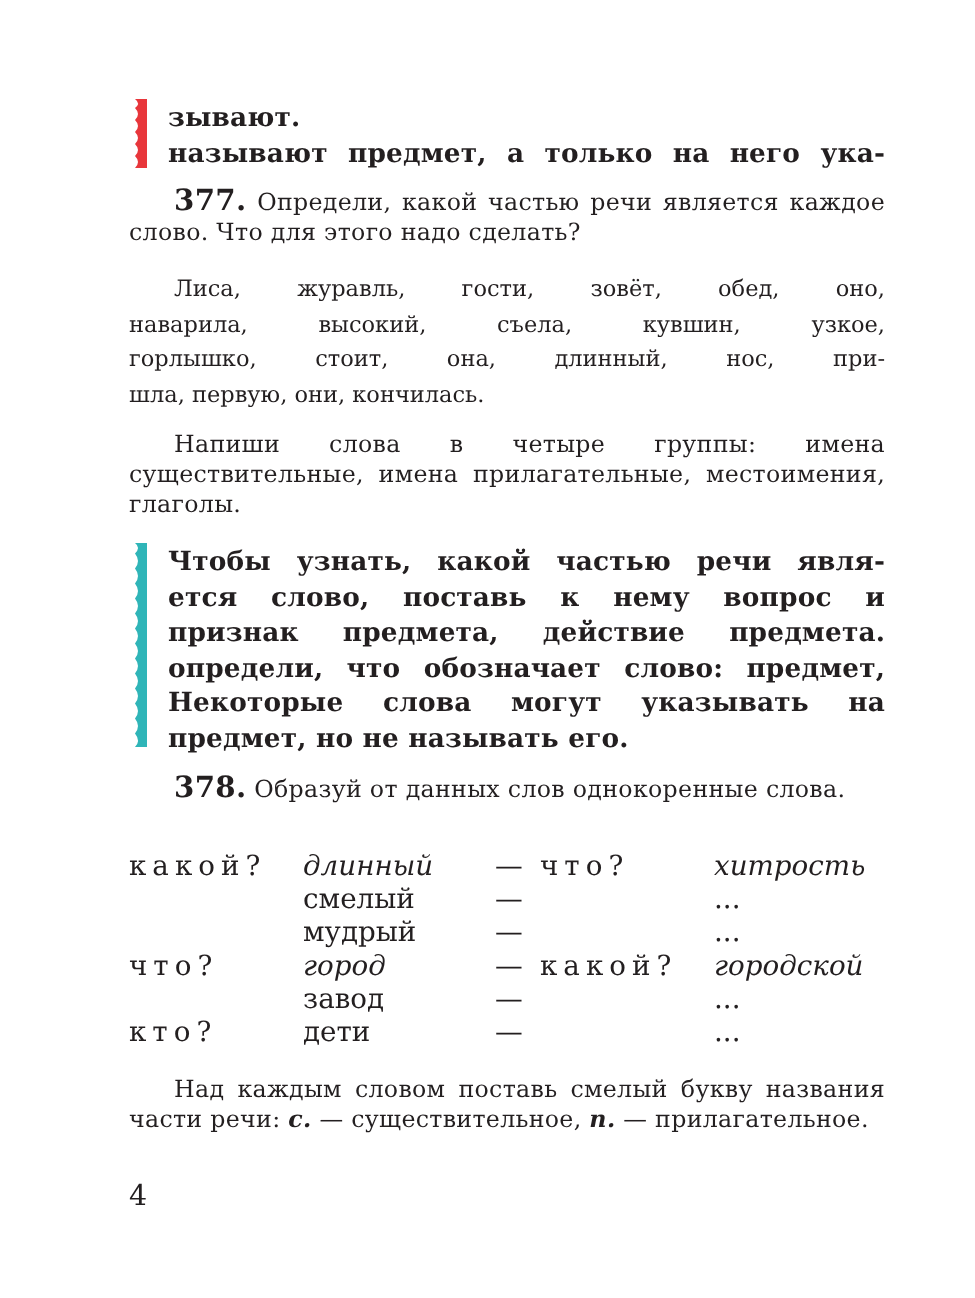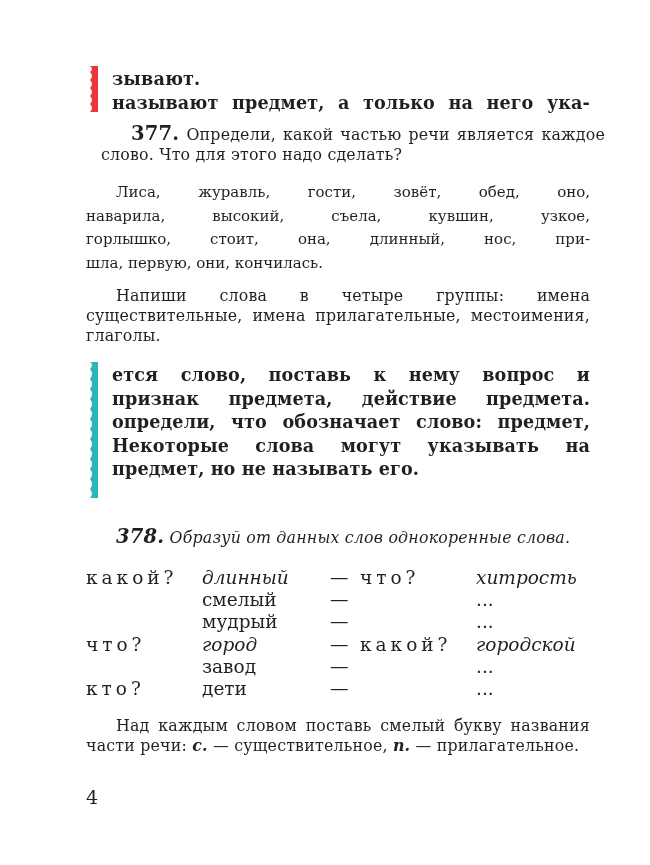--- a/index.html
+++ b/index.html
@@ -35,21 +35,21 @@
   <div class="bar" style="top:66px;height:46px;">
     <svg width="10" height="46" viewBox="0 0 10 46">
       <path d="M2,0 H10 V46 H2 Q6,42 2,38 Q6,34 2,30 Q6,26 2,22 Q6,18 2,14 Q6,10 2,6 Q6,3 2,0 Z" fill="#e8363b"></path>
     </svg>
   </div>
   <div class="para bold-rule with-bar" style="top:67px;">
     <span class="line last">зывают.</span>
     <span class="line">называют предмет, а только на него ука-</span>
   </div>
 
-  <p class="para small indent" style="top:124px;margin-left:15px;">
+  <p class="para small indent" style="top:124px;">
     <span class="ex-num">377.</span>
     <span>Определи, какой частью речи является каждое слово. Что для этого надо сделать?</span>
   </p>
 
   <div class="para big" style="top:181px;">
     <span class="line" style="padding-left:30px;">Лиса, журавль, гости, зовёт, обед, оно,</span>
     <span class="line">наварила, высокий, съела, кувшин, узкое,</span>
     <span class="line">горлышко, стоит, она, длинный, нос, при-</span>
     <span class="line last">шла, первую, они, кончилась.</span>
   </div>
@@ -57,28 +57,29 @@
   <p class="para small indent" style="top:286px;">Напиши слова в четыре группы: имена существительные, имена прилагательные, местоимения, глаголы.</p>
 
   <div class="bar" style="top:362px;height:136px;">
     <svg width="10" height="136" viewBox="0 0 10 136">
       <path d="M2,0 H10 V136 H2
                Q6,132 2,127 Q6,122 2,117 Q6,112 2,107 Q6,102 2,97 Q6,92 2,87 Q6,82 2,77
                Q6,72 2,67 Q6,62 2,57 Q6,52 2,47 Q6,42 2,37 Q6,32 2,27 Q6,22 2,17 Q6,12 2,7 Q6,3 2,0 Z" fill="#2fb5b8"></path>
     </svg>
   </div>
   <div class="para bold-rule with-bar" style="top:363px;">
+    <span class="line">Чтобы узнать, какой частью речи явля-</span>
     <span class="line">ется слово, поставь к нему вопрос и</span>
     <span class="line">признак предмета, действие предмета.</span>
     <span class="line">определи, что обозначает слово: предмет,</span>
     <span class="line">Некоторые слова могут указывать на</span>
     <span class="line last">предмет, но не называть его.</span>
   </div>
 
-  <p class="para small indent" style="top:527px;font-style:italic;">
+  <p class="para small indent" style="top:515px;">
     <span class="ex-num">378.</span>
     <span>Образуй от данных слов однокоренные слова.</span>
   </p>
 
   <table class="deriv">
     <tbody>
         <tr>
       <td class="c1 q">какой?</td>
       <td class="c2 it">длинный</td>
       <td class="c3">—</td>

